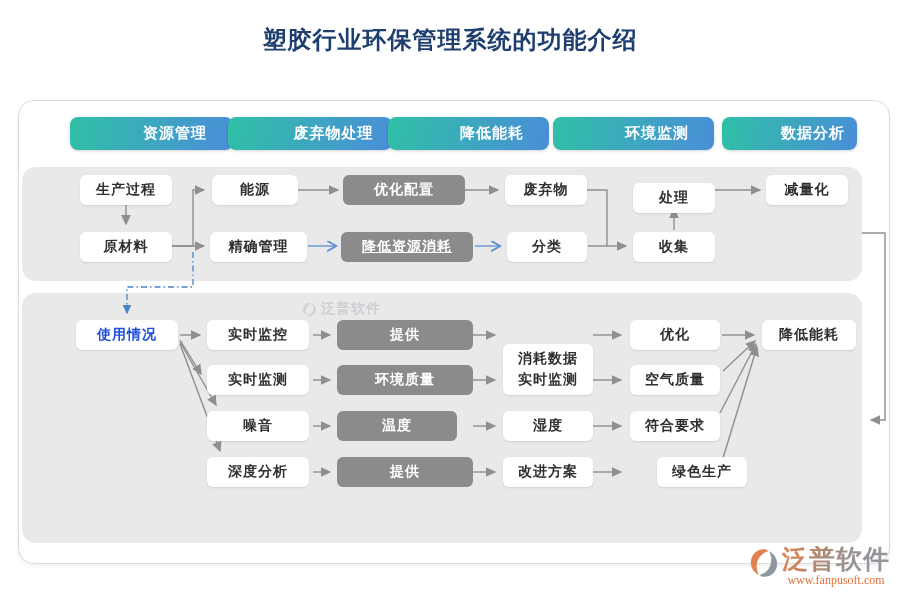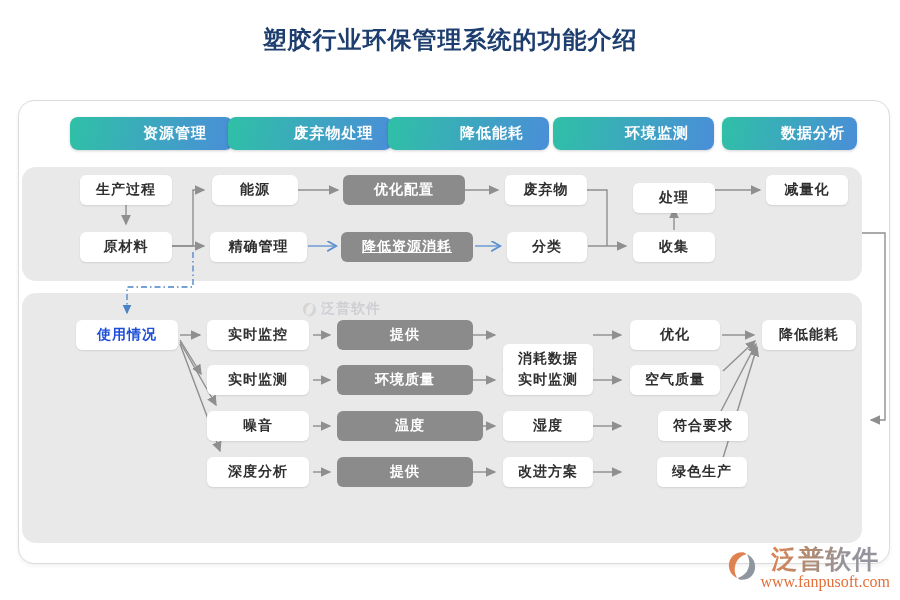--- a/index.html
+++ b/index.html
@@ -26,21 +26,21 @@
   .node.navy{color:#1d4ed8;}
   #arrows{position:absolute;left:0;top:0;pointer-events:none;}
   .wm-center{position:absolute;left:302px;top:300px;display:flex;align-items:center;gap:4px;
              opacity:.55;}
   .wm-center .wm-text{font-size:14px;font-weight:bold;color:#b9b9c2;letter-spacing:1px;}
   #brand{position:absolute;right:10px;top:546px;display:flex;align-items:flex-end;gap:3px;}
   #brand .brand-name{font-size:26px;font-weight:bold;line-height:26px;letter-spacing:1px;
        background:linear-gradient(105deg,#e0824f 0%,#b08a72 35%,#94949c 70%);
        -webkit-background-clip:text;background-clip:text;color:transparent;}
   #brand .brand-col{display:flex;flex-direction:column;align-items:center;}
-  #brand .brand-url{font-size:16px;color:#e2703a;font-family:"Liberation Serif","DejaVu Serif",serif;
+  #brand .brand-url{font-size:12px;color:#e2703a;font-family:"Liberation Serif","DejaVu Serif",serif;
        margin-top:1px;}
 </style>
 </head>
 <body>
 
 <div id="page">
 
   <div id="title">塑胶行业环保管理系统的功能介绍</div>
 
   <div id="frame"></div>
@@ -134,23 +134,23 @@
   <div class="node" style="left:503px;top:320px;width:90px;margin-top:24px;">消耗数据</div>
   <div class="node" style="left:630px;top:320px;width:90px;">优化</div>
   <div class="node" style="left:762px;top:320px;width:94px;">降低能耗</div>
 
   <div class="node" style="left:207px;top:365px;width:102px;">实时监测</div>
   <div class="node dark" style="left:337px;top:365px;width:136px;">环境质量</div>
   <div class="node" style="left:503px;top:365px;width:90px;border-radius:6px;">实时监测</div>
   <div class="node" style="left:630px;top:365px;width:90px;">空气质量</div>
 
   <div class="node" style="left:207px;top:411px;width:102px;">噪音</div>
-  <div class="node dark" style="left:337px;top:411px;width:146px;">温度</div>
+  <div class="node dark" style="left:337px;top:411px;width:120px;">温度</div>
   <div class="node" style="left:503px;top:411px;width:90px;">湿度</div>
-  <div class="node" style="left:630px;top:411px;width:90px;margin-left:28px;">符合要求</div>
+  <div class="node" style="left:630px;top:411px;width:90px;">符合要求</div>
 
   <div class="node" style="left:207px;top:457px;width:102px;">深度分析</div>
   <div class="node dark" style="left:337px;top:457px;width:136px;">提供</div>
   <div class="node" style="left:503px;top:457px;width:90px;">改进方案</div>
   <div class="node" style="left:657px;top:457px;width:90px;">绿色生产</div>
 
   <div id="brand">
     <svg width="30" height="30" viewBox="0 0 48 48" style="margin-bottom:10px;">
       <path d="M24 2 C12 2 3 11 3 23 C3 32 8 39 16 43 C12 36 11 28 14 20 C17 12 23 7 31 5 C29 3 27 2 24 2 Z" fill="#e0824f"></path>
       <path d="M24 46 C36 46 45 37 45 25 C45 16 40 9 32 5 C36 12 37 20 34 28 C31 36 25 41 17 43 C19 45 21 46 24 46 Z" fill="#9096a0"></path>

